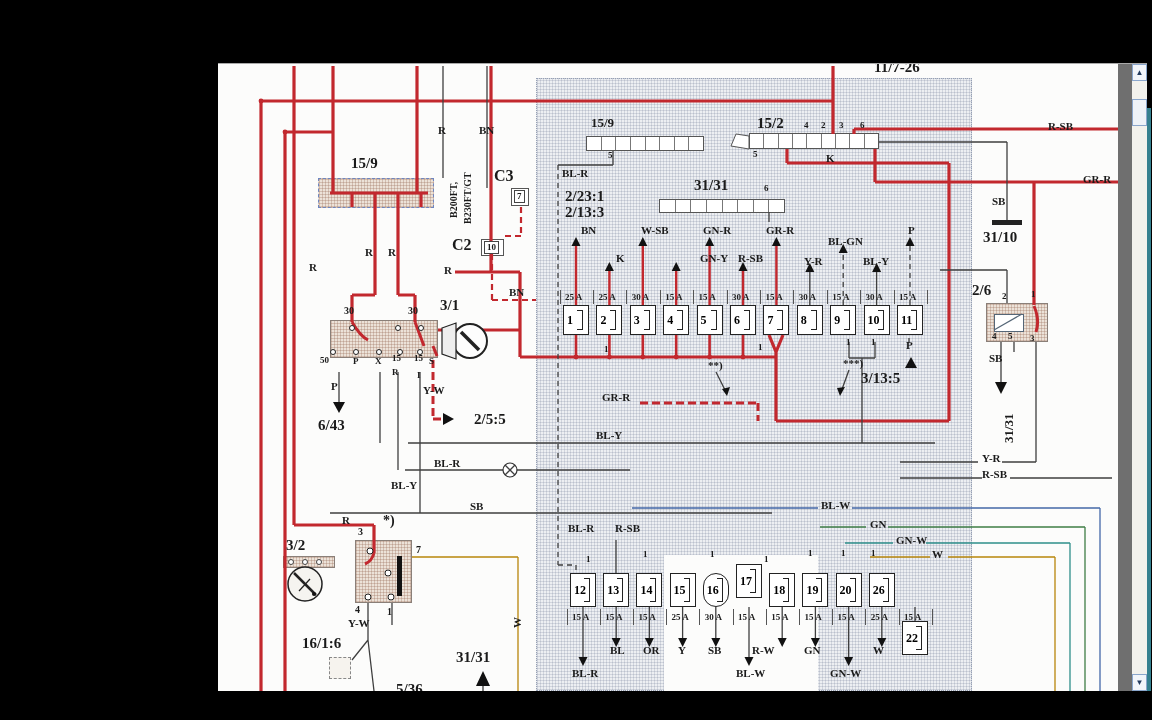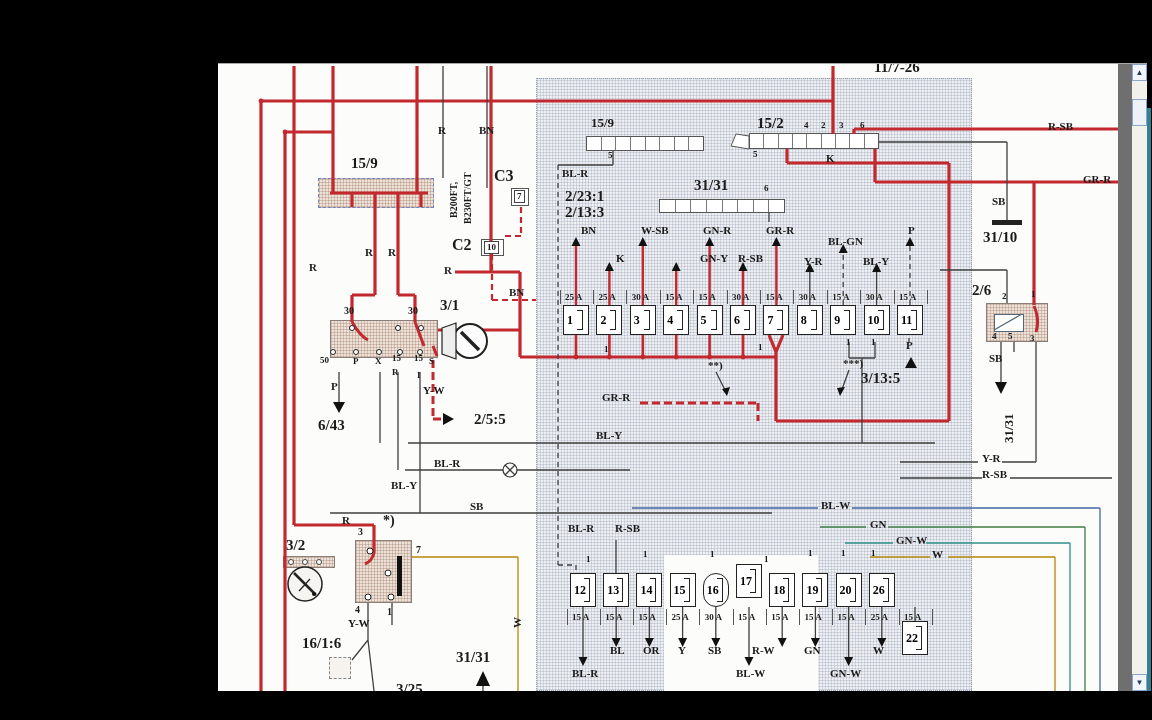--- a/index.html
+++ b/index.html
@@ -241,21 +241,21 @@
       <span class="lbl" style="left: 474px; top: 412px; font-size: 15px;">2/5:5</span>
       <span class="lbl" style="left: 861px; top: 371px; font-size: 15px;">3/13:5</span>
       <span class="lbl" style="left: 983px; top: 230px; font-size: 15px;">31/10</span>
       <span class="lbl" style="left: 972px; top: 283px; font-size: 15px;">2/6</span>
       <span class="lbl" style="left: 286px; top: 538px; font-size: 15px;">3/2</span>
       <span class="lbl" style="left: 302px; top: 636px; font-size: 15px;">16/1:6</span>
       <span class="lbl" style="left: 456px; top: 650px; font-size: 15px;">31/31</span>
       <span class="lbl" style="left: 1002px; top: 443px; font-size: 13px; transform: rotate(-90deg);">31/31</span>
       <span class="lbl" style="left: 449px; top: 218px; font-size: 10px; transform: rotate(-90deg);">B200FT,</span>
       <span class="lbl" style="left: 463px; top: 224px; font-size: 10px; transform: rotate(-90deg);">B230FT/GT</span>
-      <span class="lbl" style="left: 396px; top: 682px; font-size: 15px;">3/25</span>
+      <span class="lbl" style="left: 396px; top: 682px; font-size: 15px;">5/36</span>
       <span class="lbl" style="left: 1048px; top: 121px;">R-SB</span>
       <span class="lbl" style="left: 1083px; top: 174px;">GR-R</span>
       <span class="lbl" style="left: 826px; top: 153px;">K</span>
       <span class="lbl" style="left: 562px; top: 168px;">BL-R</span>
       <span class="lbl" style="left: 438px; top: 125px;">R</span>
       <span class="lbl" style="left: 479px; top: 125px;">BN</span>
       <span class="lbl" style="left: 509px; top: 287px;">BN</span>
       <span class="lbl" style="left: 365px; top: 247px;">R</span>
       <span class="lbl" style="left: 388px; top: 247px;">R</span>
       <span class="lbl" style="left: 309px; top: 262px;">R</span>

